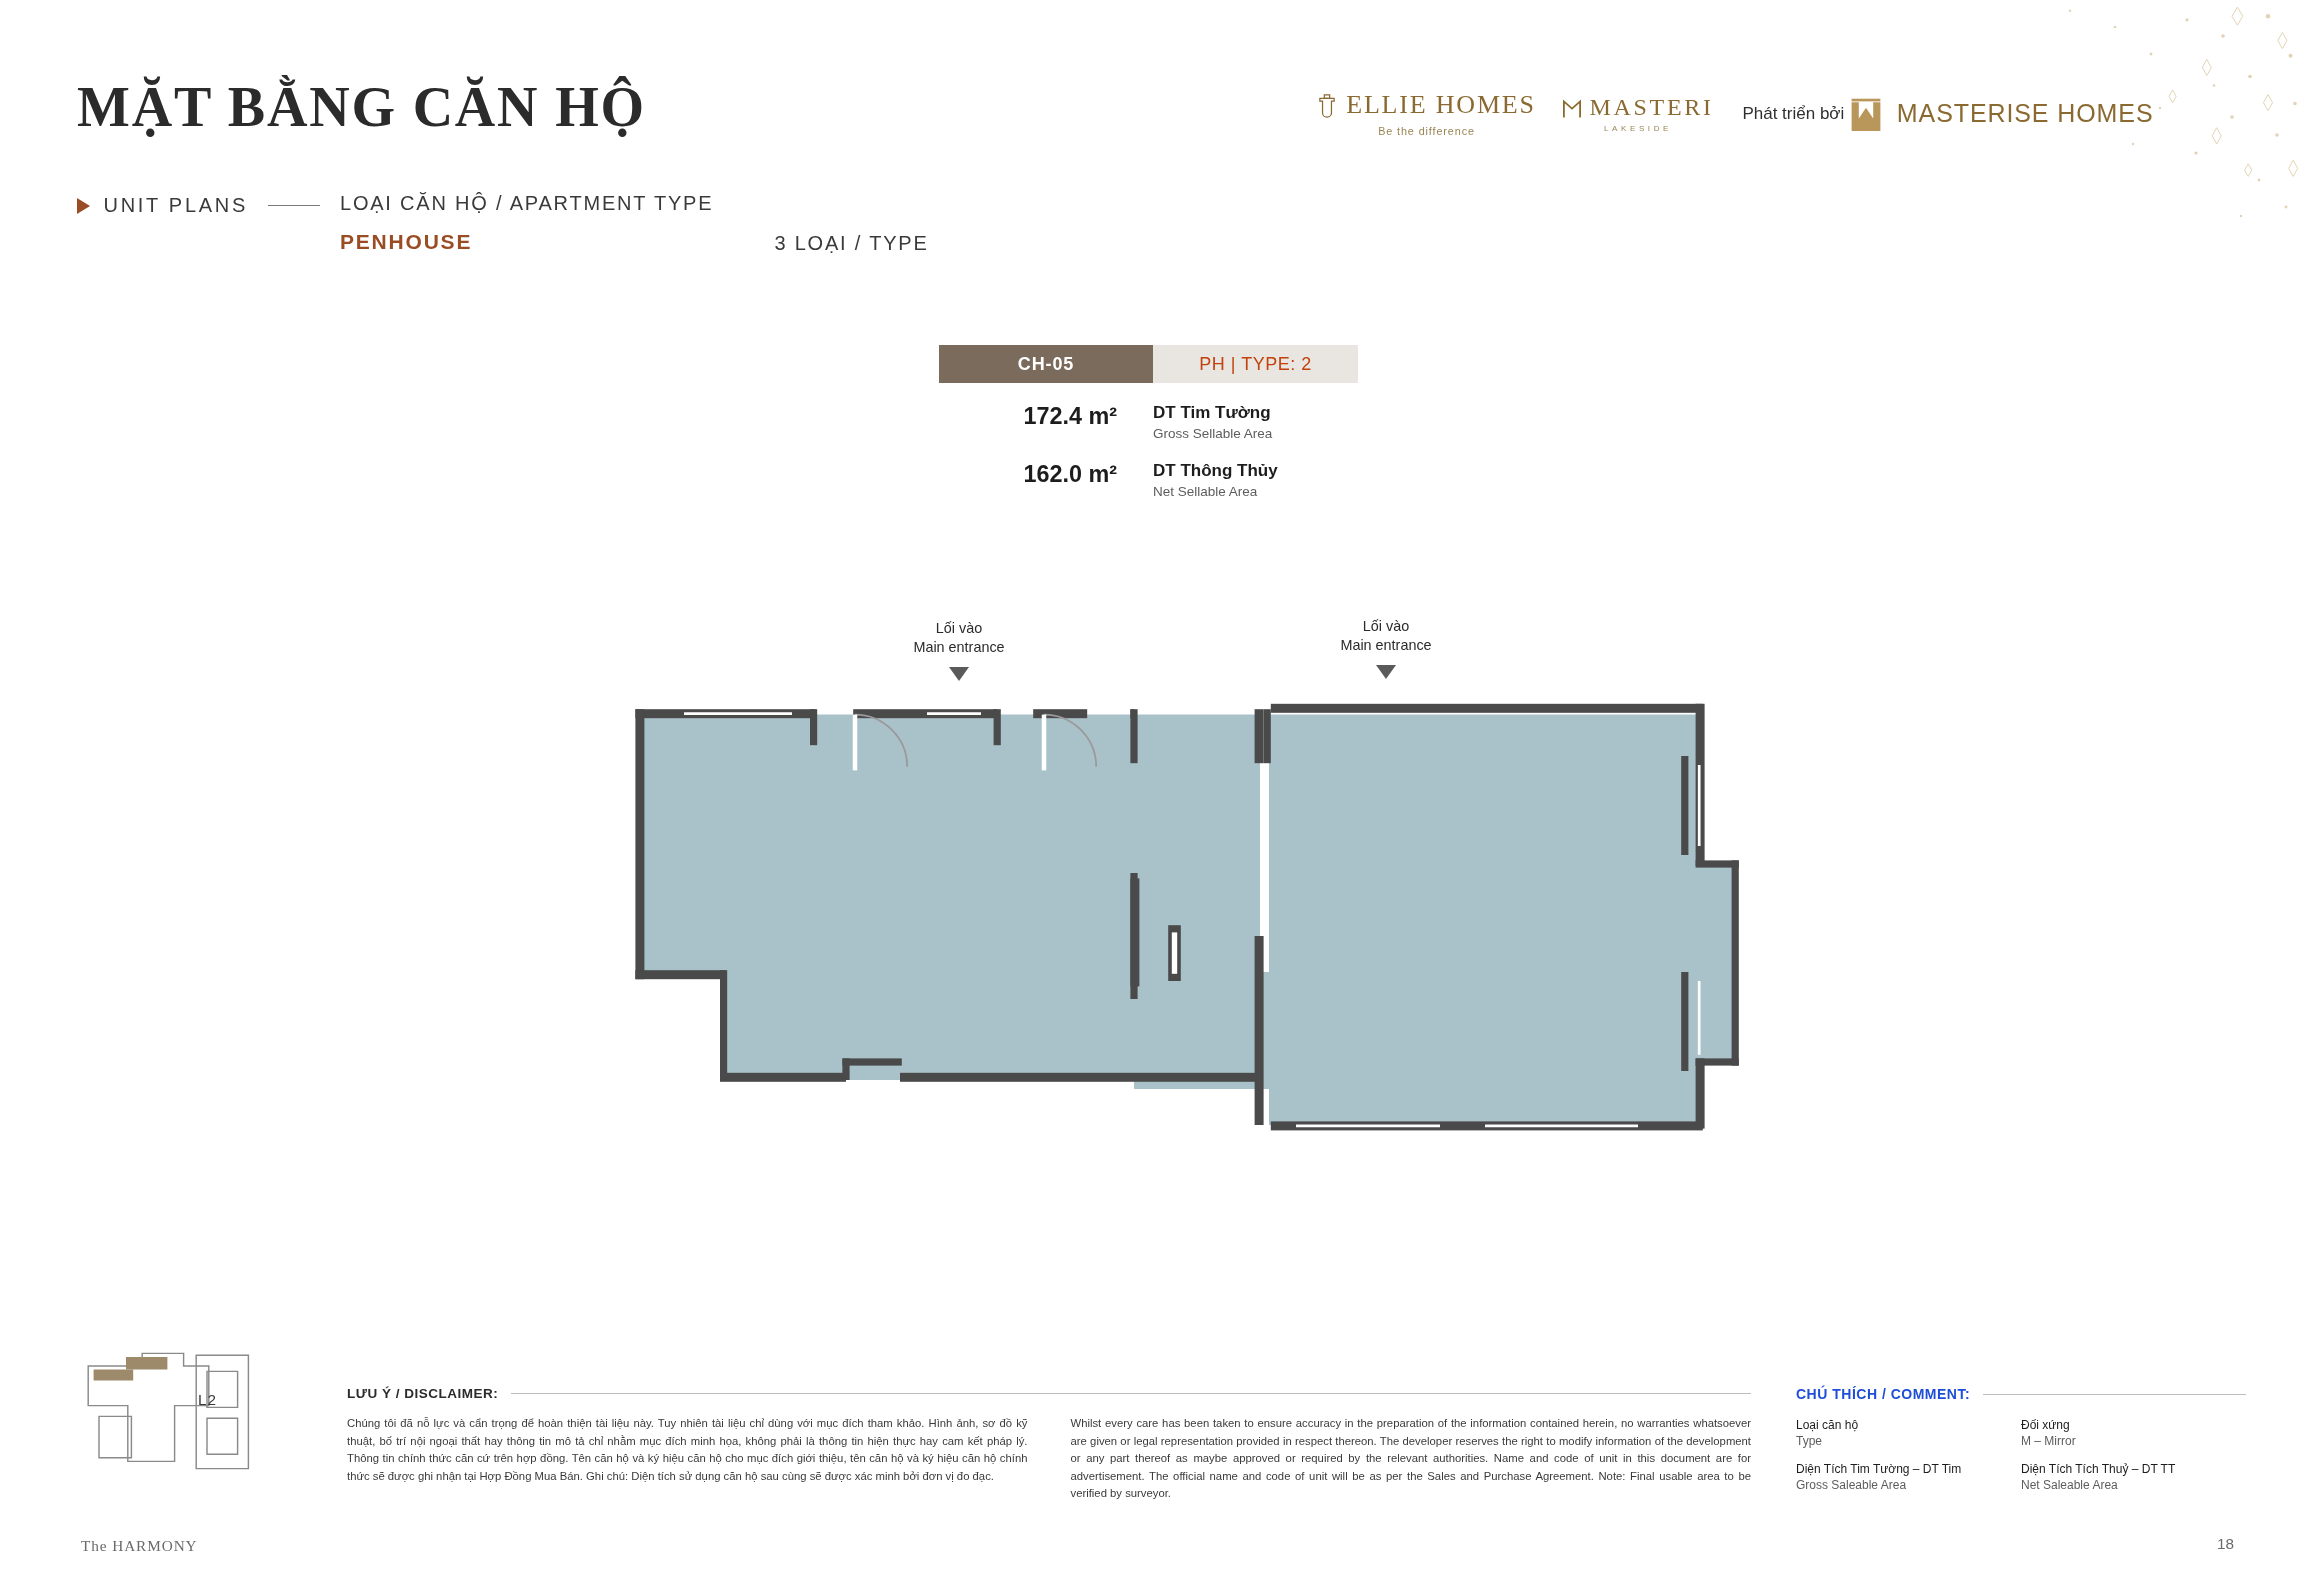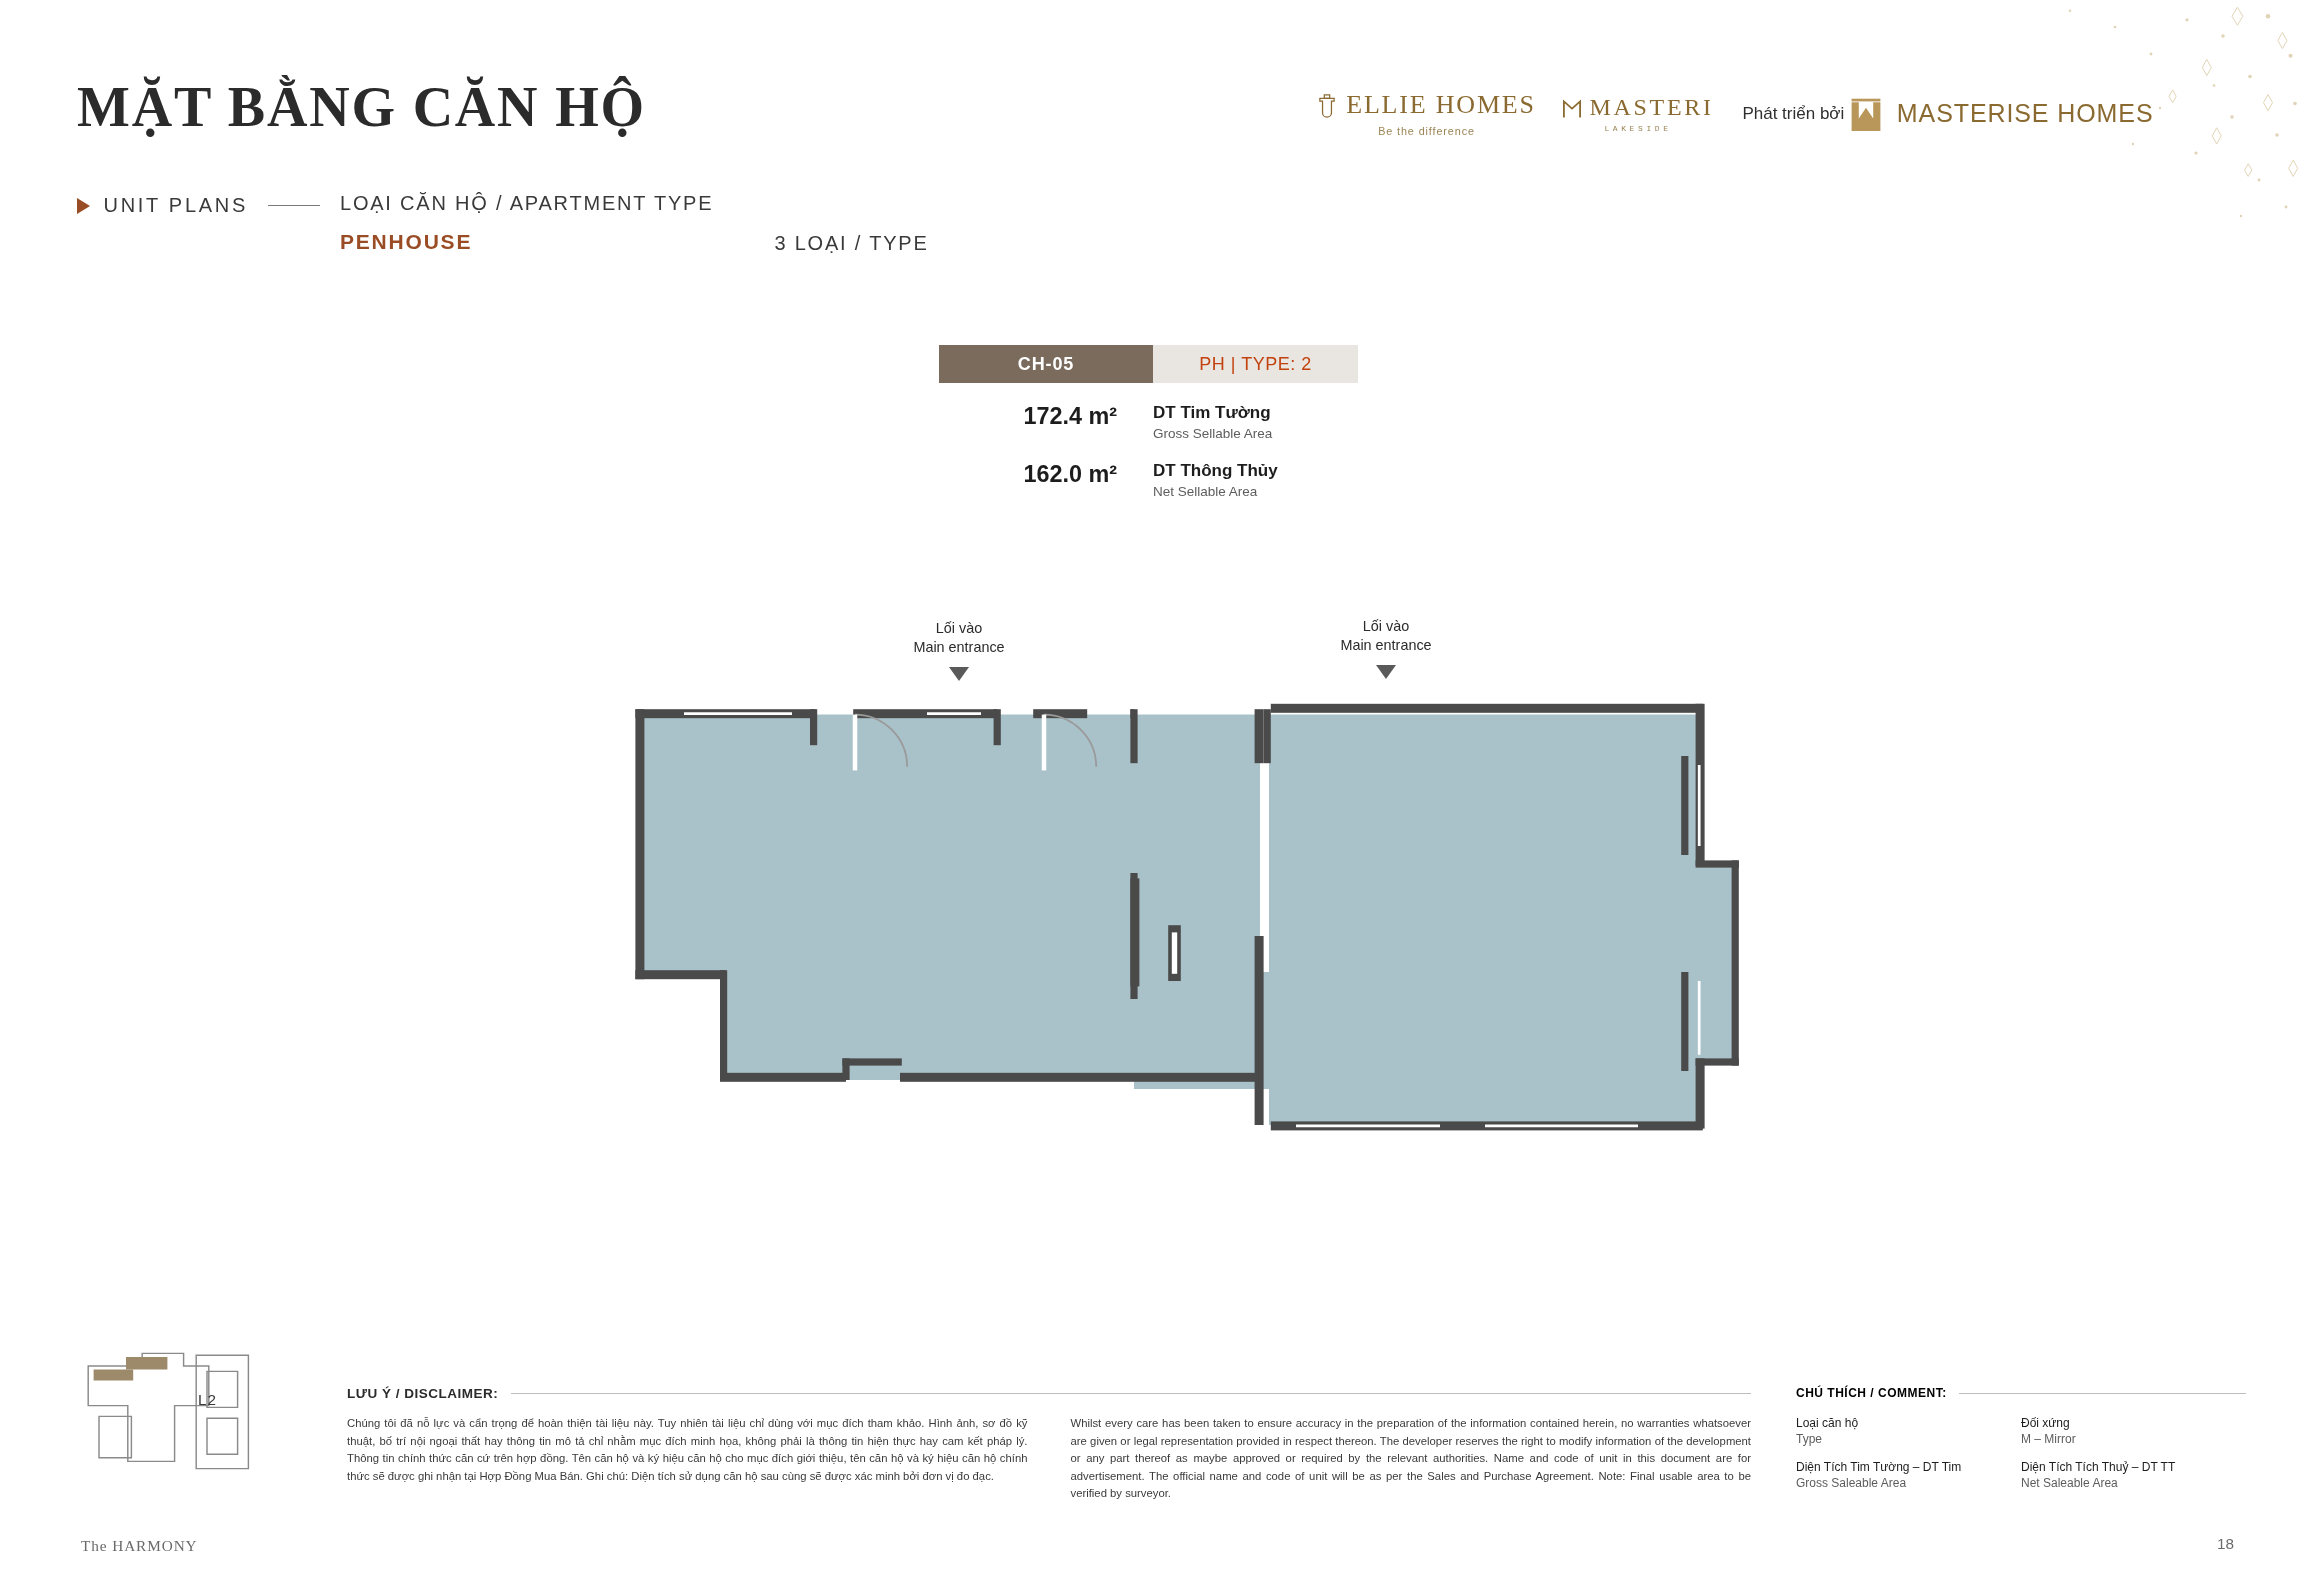--- a/index.html
+++ b/index.html
@@ -46,21 +46,21 @@
   .logos { position: absolute; top: 90px; left: 1305px; display: flex; align-items: center; gap: 0; }
   .logo-ellie { display: flex; flex-direction: column; align-items: center; width: 243px; }
   .logo-ellie .name {
     font-family: "Liberation Serif", serif;
     font-size: 26px; letter-spacing: 1.8px; color: #8a6a30; display: flex; align-items: center; gap: 9px;
   }
   .logo-ellie .tag { font-size: 10.8px; letter-spacing: 0.9px; color: #9a8454; margin-top: 5.4px; }
   .crown { width: 20px; height: 25px; }
   .logo-masteri { display: flex; flex-direction: column; align-items: center; width: 180px; }
   .logo-masteri .mark { font-family: "Liberation Serif", serif; font-size: 24px; letter-spacing: 2.7px; color: #8a6a30; display:flex; align-items:center; gap:7.2px;}
-  .logo-masteri .sub { font-size: 8px; letter-spacing: 3.6px; color: #9a8454; margin-top: 2.7px; font-family: Liberation Mono, monospace; }
+  .logo-masteri .sub { font-size: 8px; letter-spacing: 3.6px; color: #9a8454; margin-top: 2.7px; }
   .dev-by { font-size: 17px; color: #2f2f2f; margin-left: 14.4px; margin-right: 4px; white-space: nowrap;}
   .logo-mh { display: flex; align-items: center; gap: 12.6px; }
   .logo-mh .txt { font-size: 25px; letter-spacing: 0.9px; color: #8a6a30; white-space: nowrap; }
 
   
   .spec { position: absolute; left: 939px; top: 345px; width: 419px; }
   .spec-head { display: flex; height: 38px; }
   .spec-head .code {
     width: 214px; background: #7a6b5c; color: #fff; font-weight: 700;
     font-size: 18px; letter-spacing: 0.9px; display: flex; align-items: center; justify-content: center;
@@ -108,21 +108,21 @@
 
   .disclaimer { position: absolute; left: 347px; top: 1386px; width: 1404px; }
   .dis-head { display: flex; align-items: center; }
   .dis-head .t { font-size: 13.5px; font-weight: 700; color: #2b2b2b; letter-spacing: 0.5px; white-space: nowrap; }
   .dis-head .rule { flex: 1; height: 0.9px; background: #bdbdbd; margin-left: 12.6px; }
   .dis-cols { display: flex; gap: 43px; margin-top: 14.4px; }
   .dis-cols p { font-size: 11.3px; line-height: 1.55; color: #3a3a3a; width: 684px; text-align: justify; }
 
   .comment { position: absolute; left: 1796px; top: 1386px; width: 450px; }
   .cmt-head { display: flex; align-items: center; }
-  .cmt-head .t { font-size: 12px; font-weight: 700; color: #000000; letter-spacing: 0.5px; white-space: nowrap; }
+  .cmt-head .t { font-size: 14px; font-weight: 700; color: #1d4ed8; letter-spacing: 0.5px; white-space: nowrap; }
   .cmt-head .rule { flex: 1; height: 0.9px; background: #bdbdbd; margin-left: 12.6px; }
   .cmt-grid { display: flex; margin-top: 16px; }
   .cmt-col { width: 225px; }
   .cmt-item { margin-bottom: 14.4px; }
   .cmt-item .vi { font-size: 12px; font-weight: 400; color: #1d1d1d; }
   .cmt-item .en { font-size: 12px; color: #5d5d5d; margin-top: 1.8px; }
 </style>
 </head>
 <body>
 

